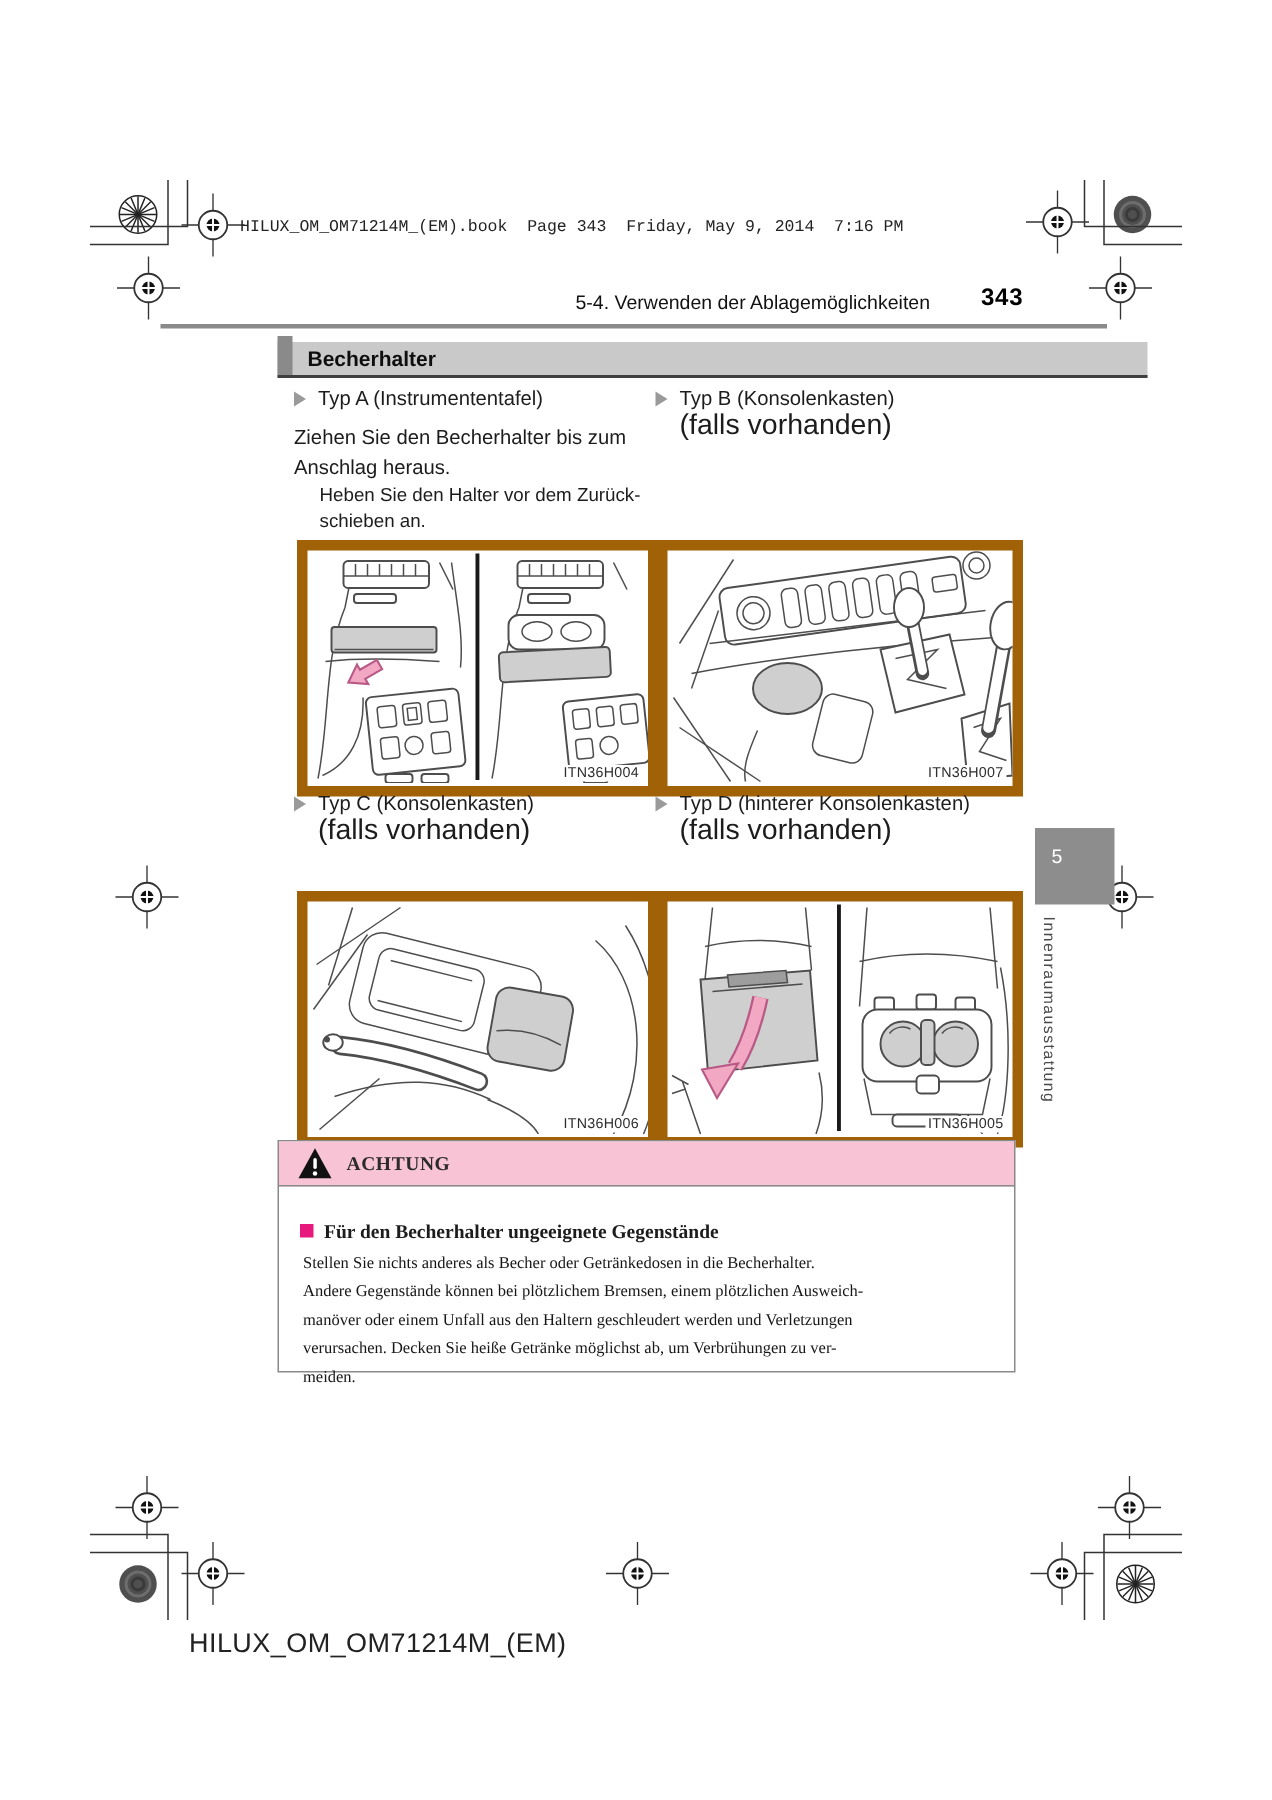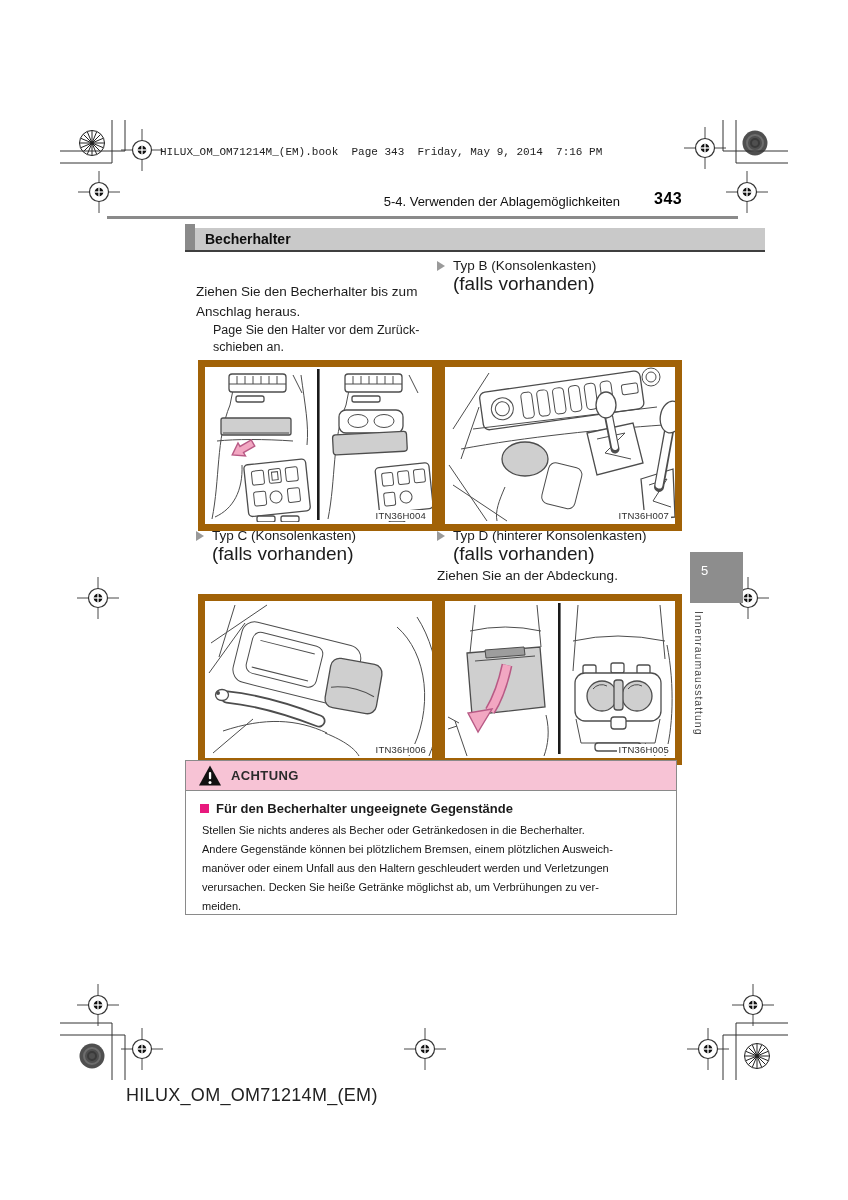--- a/index.html
+++ b/index.html
@@ -34,25 +34,25 @@
   .type-sub{font-size:19px;line-height:18px;margin-left:16px;}
   .body-text{font-size:13.5px;line-height:19.5px;}
   .note-text{font-size:12.5px;line-height:16.5px;}
 
   
   .fig{border:7px solid #a16207;background:#fff;text-align:right;}
   .fig svg{display:block;}
   .fig-caption{position:absolute;right:4px;bottom:3px;font-size:9.5px;color:#2e2e2e;background:#fff;padding:0 2px;letter-spacing:.2px;}
 
   
-  .warning-box{left:185px;top:760px;width:490px;height:153px;border:1px solid #8a8a8a;background:#fff;}
+  .warning-box{left:185px;top:760px;width:490px;height:153px;border:1px solid #8a8a8a;background:#fff;font-family:Liberation Serif, serif;}
   .warning-header{height:29px;background:var(--warning-header-bg);border-bottom:1px solid #8a8a8a;
                   display:flex;align-items:center;padding-left:12px;}
   .warning-title{font-size:13px;font-weight:600;color:#2b2b2b;margin-left:9px;letter-spacing:.4px;}
-  .warning-body{padding:9px 14px 0 14px;}
+  .warning-body{padding:21px 14px 0 14px;}
   .warning-heading-row{display:flex;align-items:flex-start;}
   .bullet-sq{width:9px;height:9px;background:var(--warning-bullet);margin:4px 7px 0 0;flex:none;}
   .warning-heading{font-size:13px;font-weight:bold;line-height:17px;}
   .warning-text{font-size:11px;line-height:18.9px;margin:4px 0 0 2px;color:#161616;}
 
   
   .side-tab{left:690px;top:552px;width:53px;height:51px;background:var(--tab-bg);}
   .side-tab .num{color:#fff;font-size:13px;padding:11px 0 0 11px;}
   .tab-vertical{left:693px;top:611px;writing-mode:vertical-rl;font-size:10.5px;color:#4a4a4a;letter-spacing:1px;}
 
@@ -222,30 +222,36 @@
   <div class="abs chapter-header">5-4. Verwenden der Ablagemöglichkeiten</div>
   <div class="abs page-number">343</div>
   <div class="abs header-rule"></div>
   <div class="abs footer-text">HILUX_OM_OM71214M_(EM)</div>
 
   <div class="abs section-bar">
     <span class="accent"></span>
     <span class="title">Becherhalter</span>
   </div>
 
+  <div class="abs" style="left:196px;top:257px;width:236px">
+    <div class="type-row">
+        <span class="tri"></span>
+      <span class="type-label">Typ A (Instrumententafel)</span>
+      </div>
+  </div>
   <div class="abs" style="left:437px;top:257px;width:240px">
     <div class="type-row">
         <span class="tri"></span>
       <span class="type-label">Typ B (Konsolenkasten)</span>
       </div>
     <div class="type-sub">(falls vorhanden)</div>
   </div>
   <div class="abs body-text pre" style="left:196px;top:282px;width:236px">Ziehen Sie den Becherhalter bis zum
 Anschlag heraus.</div>
-  <div class="abs note-text pre" style="left:213px;top:322px;width:224px">Page Sie den Halter vor dem Zurück-
+  <div class="abs note-text pre" style="left:213px;top:322px;width:224px">Heben Sie den Halter vor dem Zurück-
 schieben an.</div>
 
   <div class="abs fig" style="left:198px;top:360px;width:227px;height:157px">
     <svg width="227" height="155" viewBox="0 0 227 155">
 
       <path class="lnt" d="M7,152 C15,112 11,72 25,38 L31,8"></path>
       <path class="lnt" d="M96,8 C100,38 104,58 102,78"></path>
       <path class="lnt" d="M88,8 L97,26"></path>
       <rect class="wfill" x="24" y="7" width="57" height="18" rx="3"></rect>
       <g class="lnt">
@@ -362,21 +368,20 @@
       </div>
     <div class="type-sub">(falls vorhanden)</div>
   </div>
   <div class="abs" style="left:437px;top:527px;width:244px">
     <div class="type-row">
         <span class="tri"></span>
       <span class="type-label">Typ D (hinterer Konsolenkasten)</span>
       </div>
     <div class="type-sub">(falls vorhanden)</div>
   </div>
-  <div class="abs body-text" style="left:437px;top:566px;width:244px">Ziehen Sie an der Abdeckung.</div>
 
   <div class="abs fig" style="left:198px;top:594px;width:227px;height:157px">
     <svg width="227" height="155" viewBox="0 0 227 155">
       <path class="lnt" d="M6,42 L62,4"></path>
         <path class="lnt" d="M4,72 L40,22"></path>
         <path class="lnt" d="M30,4 L14,56"></path>
       <g transform="rotate(14 95 75)">
         <rect class="lnt" x="28" y="33" width="122" height="62" rx="13" fill="none"></rect>
         <rect class="lnt" x="40" y="42" width="72" height="42" rx="8" fill="none"></rect>
         <line class="lnt" x1="48" y1="50" x2="104" y2="50"></line>

